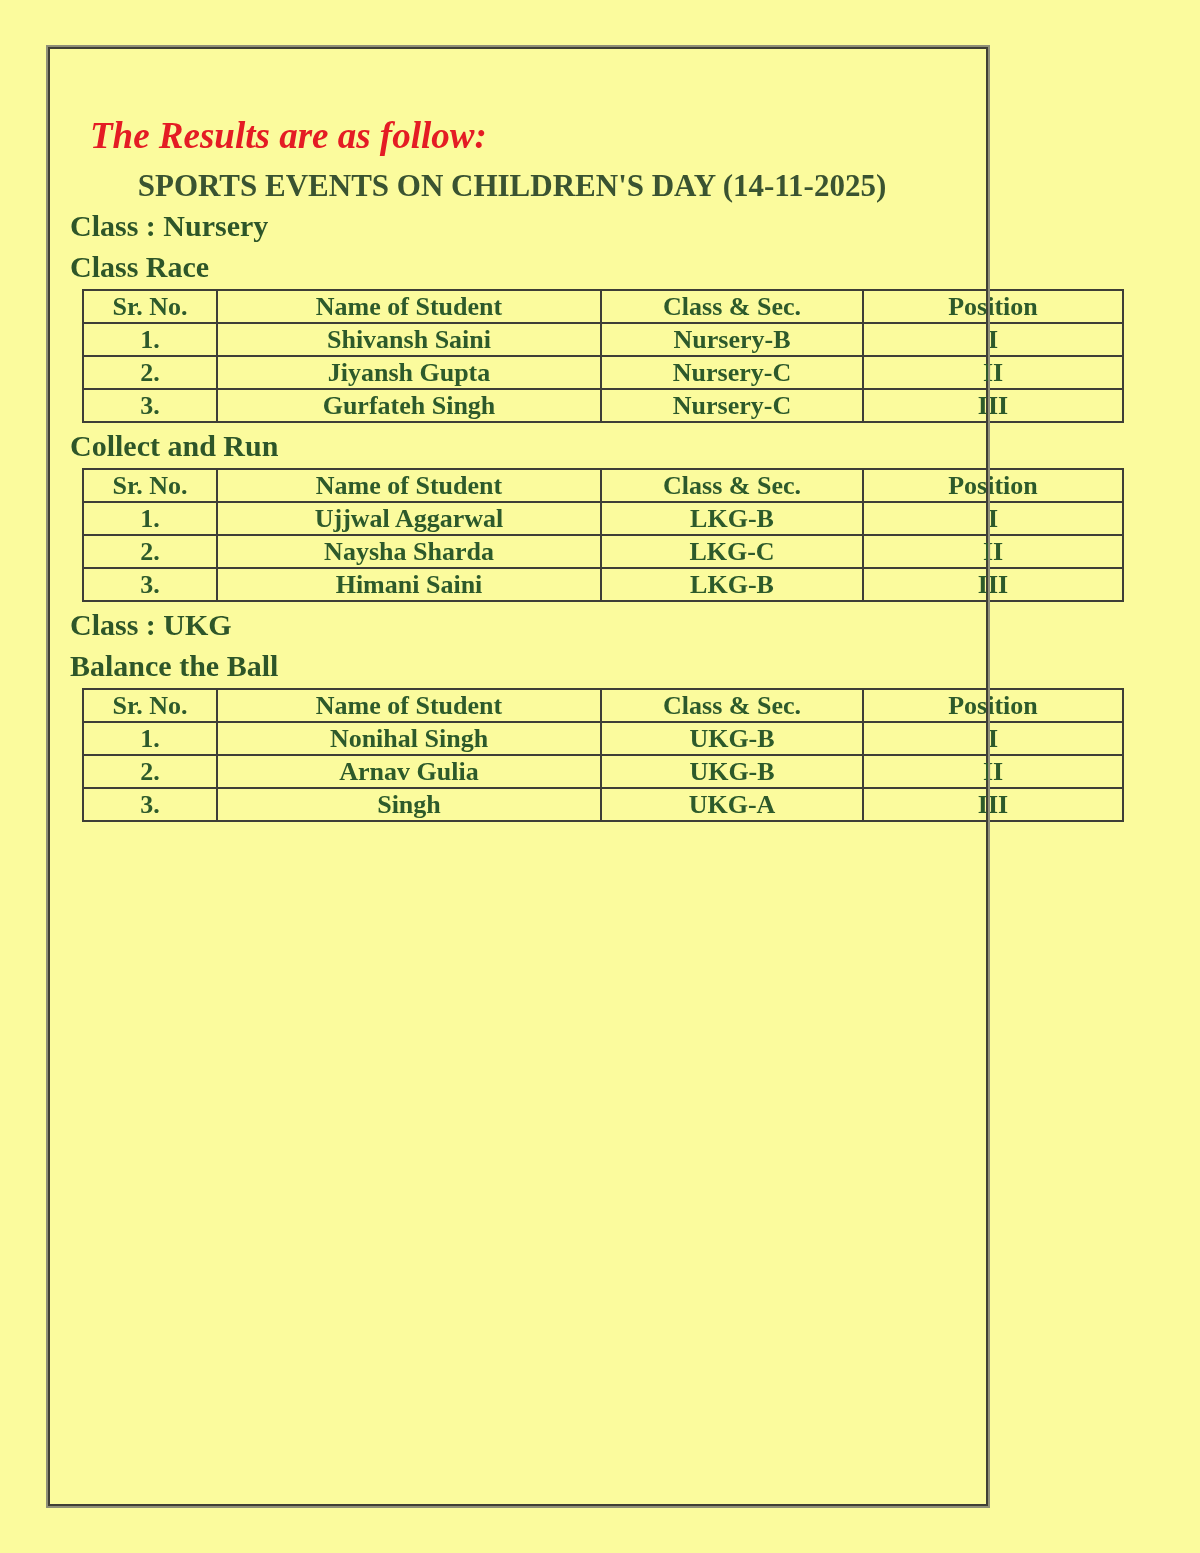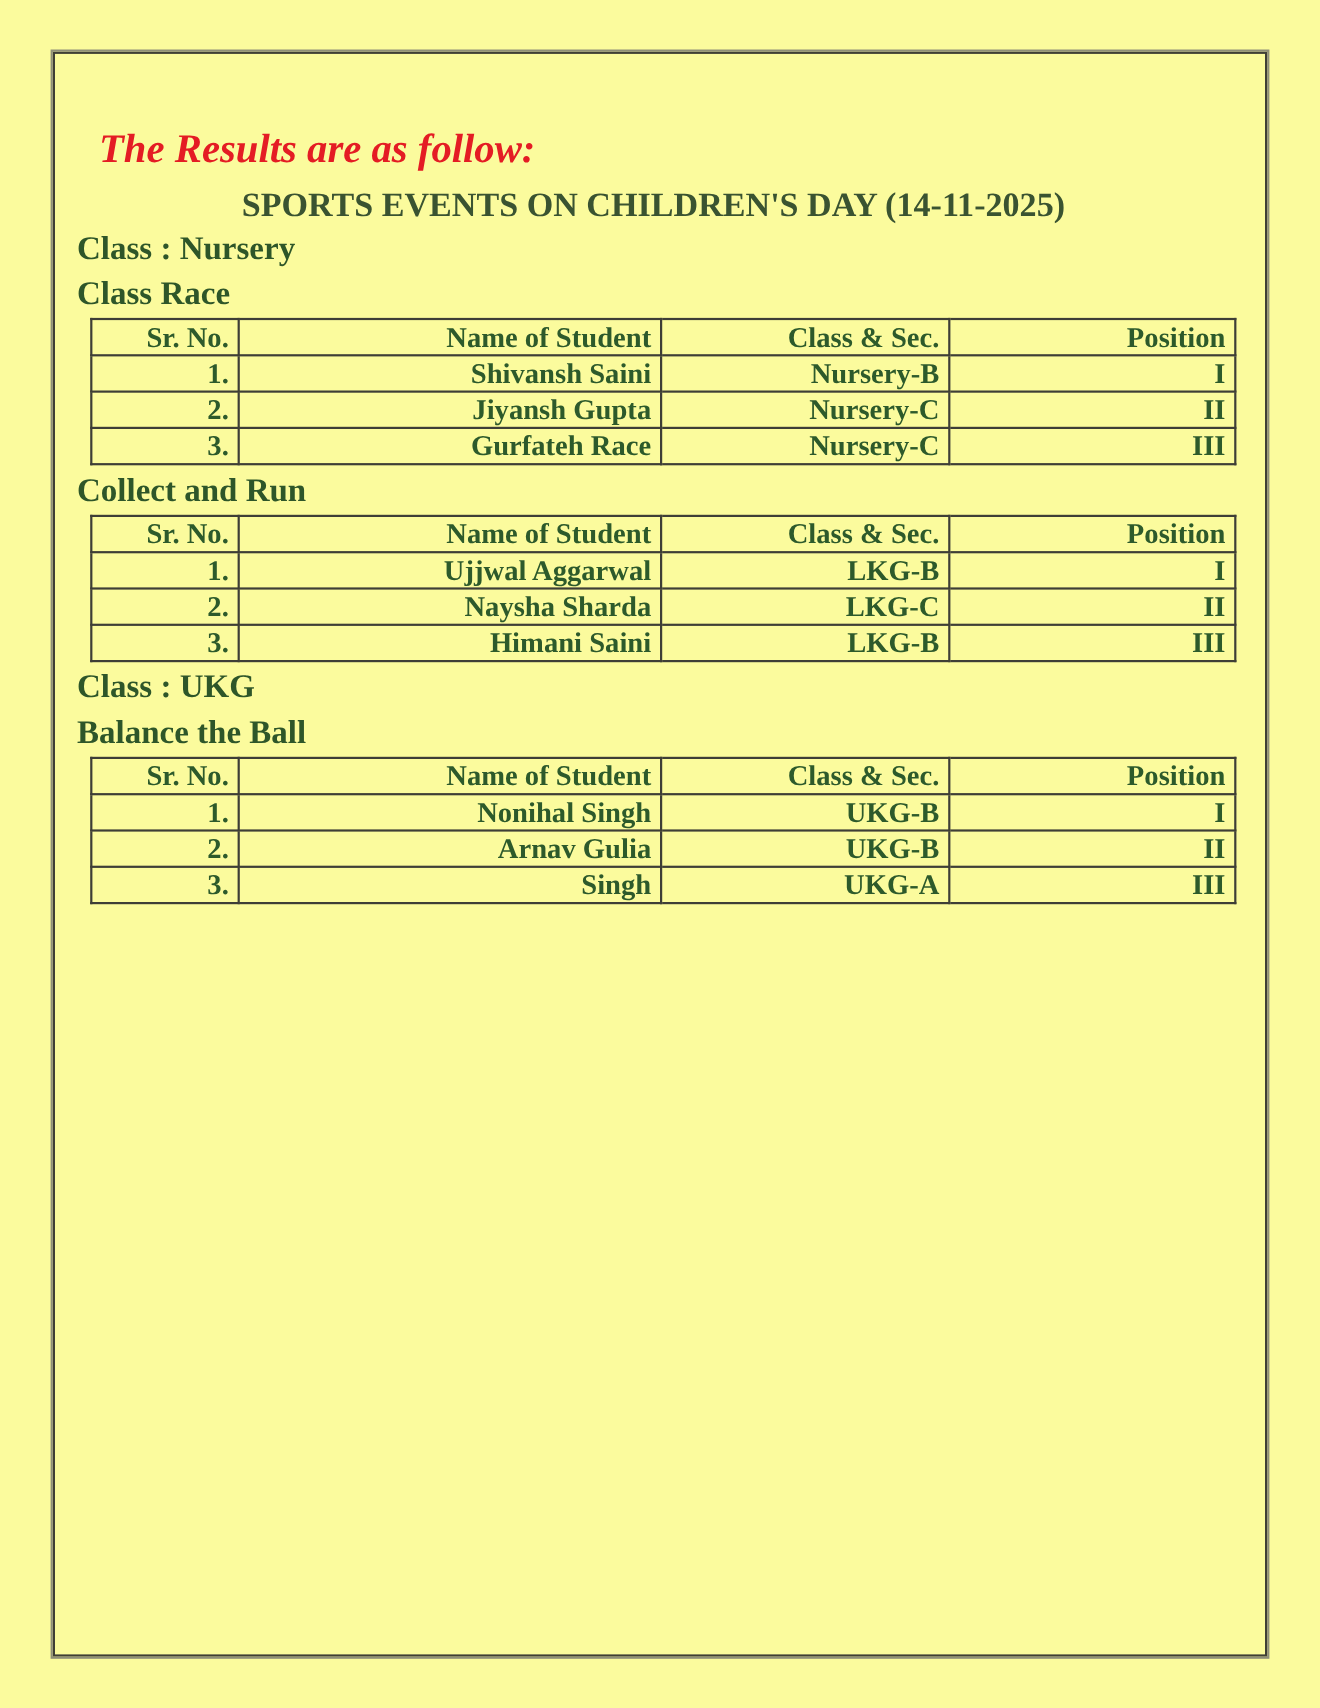--- a/index.html
+++ b/index.html
@@ -11,21 +11,21 @@
     height: 1553px;
     position: relative;
     background: #fbfb9d;
     font-family: "Liberation Serif", serif;
     overflow: hidden;
   }
   .document-page {
     position: absolute;
     left: 48px;
     top: 47px;
-    width: 1104px;
+    width: 940px;
     height: 1459px;
     box-sizing: border-box;
     background: #fbfb9d;
     border: 2px solid #3f3f35;
     outline: 2px solid #8f8f78;
   }
   .results-heading {
     margin: 64px 0 0 40px;
     font-size: 37px;
     line-height: 46px;
@@ -55,21 +55,21 @@
     table-layout: fixed;
   }
   table.results-table th,
   table.results-table td {
     border: 2px solid #3e3e36;
     height: 31px;
     padding: 0 8px;
     font-size: 26px;
     font-weight: bold;
     color: #2d5a2b;
-    text-align: right;
+    text-align: center;
     vertical-align: middle;
     white-space: nowrap;
     overflow: hidden;
   }
   col.c-sr   { width: 134px; }
   col.c-name { width: 384px; }
   col.c-sec  { width: 262px; }
   col.c-pos  { width: 260px; }
 </style>
 </head>
@@ -106,21 +106,21 @@
           <td>I</td>
         </tr>
         <tr>
           <td>2.</td>
           <td>Jiyansh Gupta</td>
           <td>Nursery-C</td>
           <td>II</td>
         </tr>
         <tr>
           <td>3.</td>
-          <td>Gurfateh Race</td>
+          <td>Gurfateh Singh</td>
           <td>Nursery-C</td>
           <td>III</td>
         </tr>
       </tbody>
     </table>
   </div>
 
   <div>
     <div class="event-label">Collect and Run</div>
     <table class="results-table">

